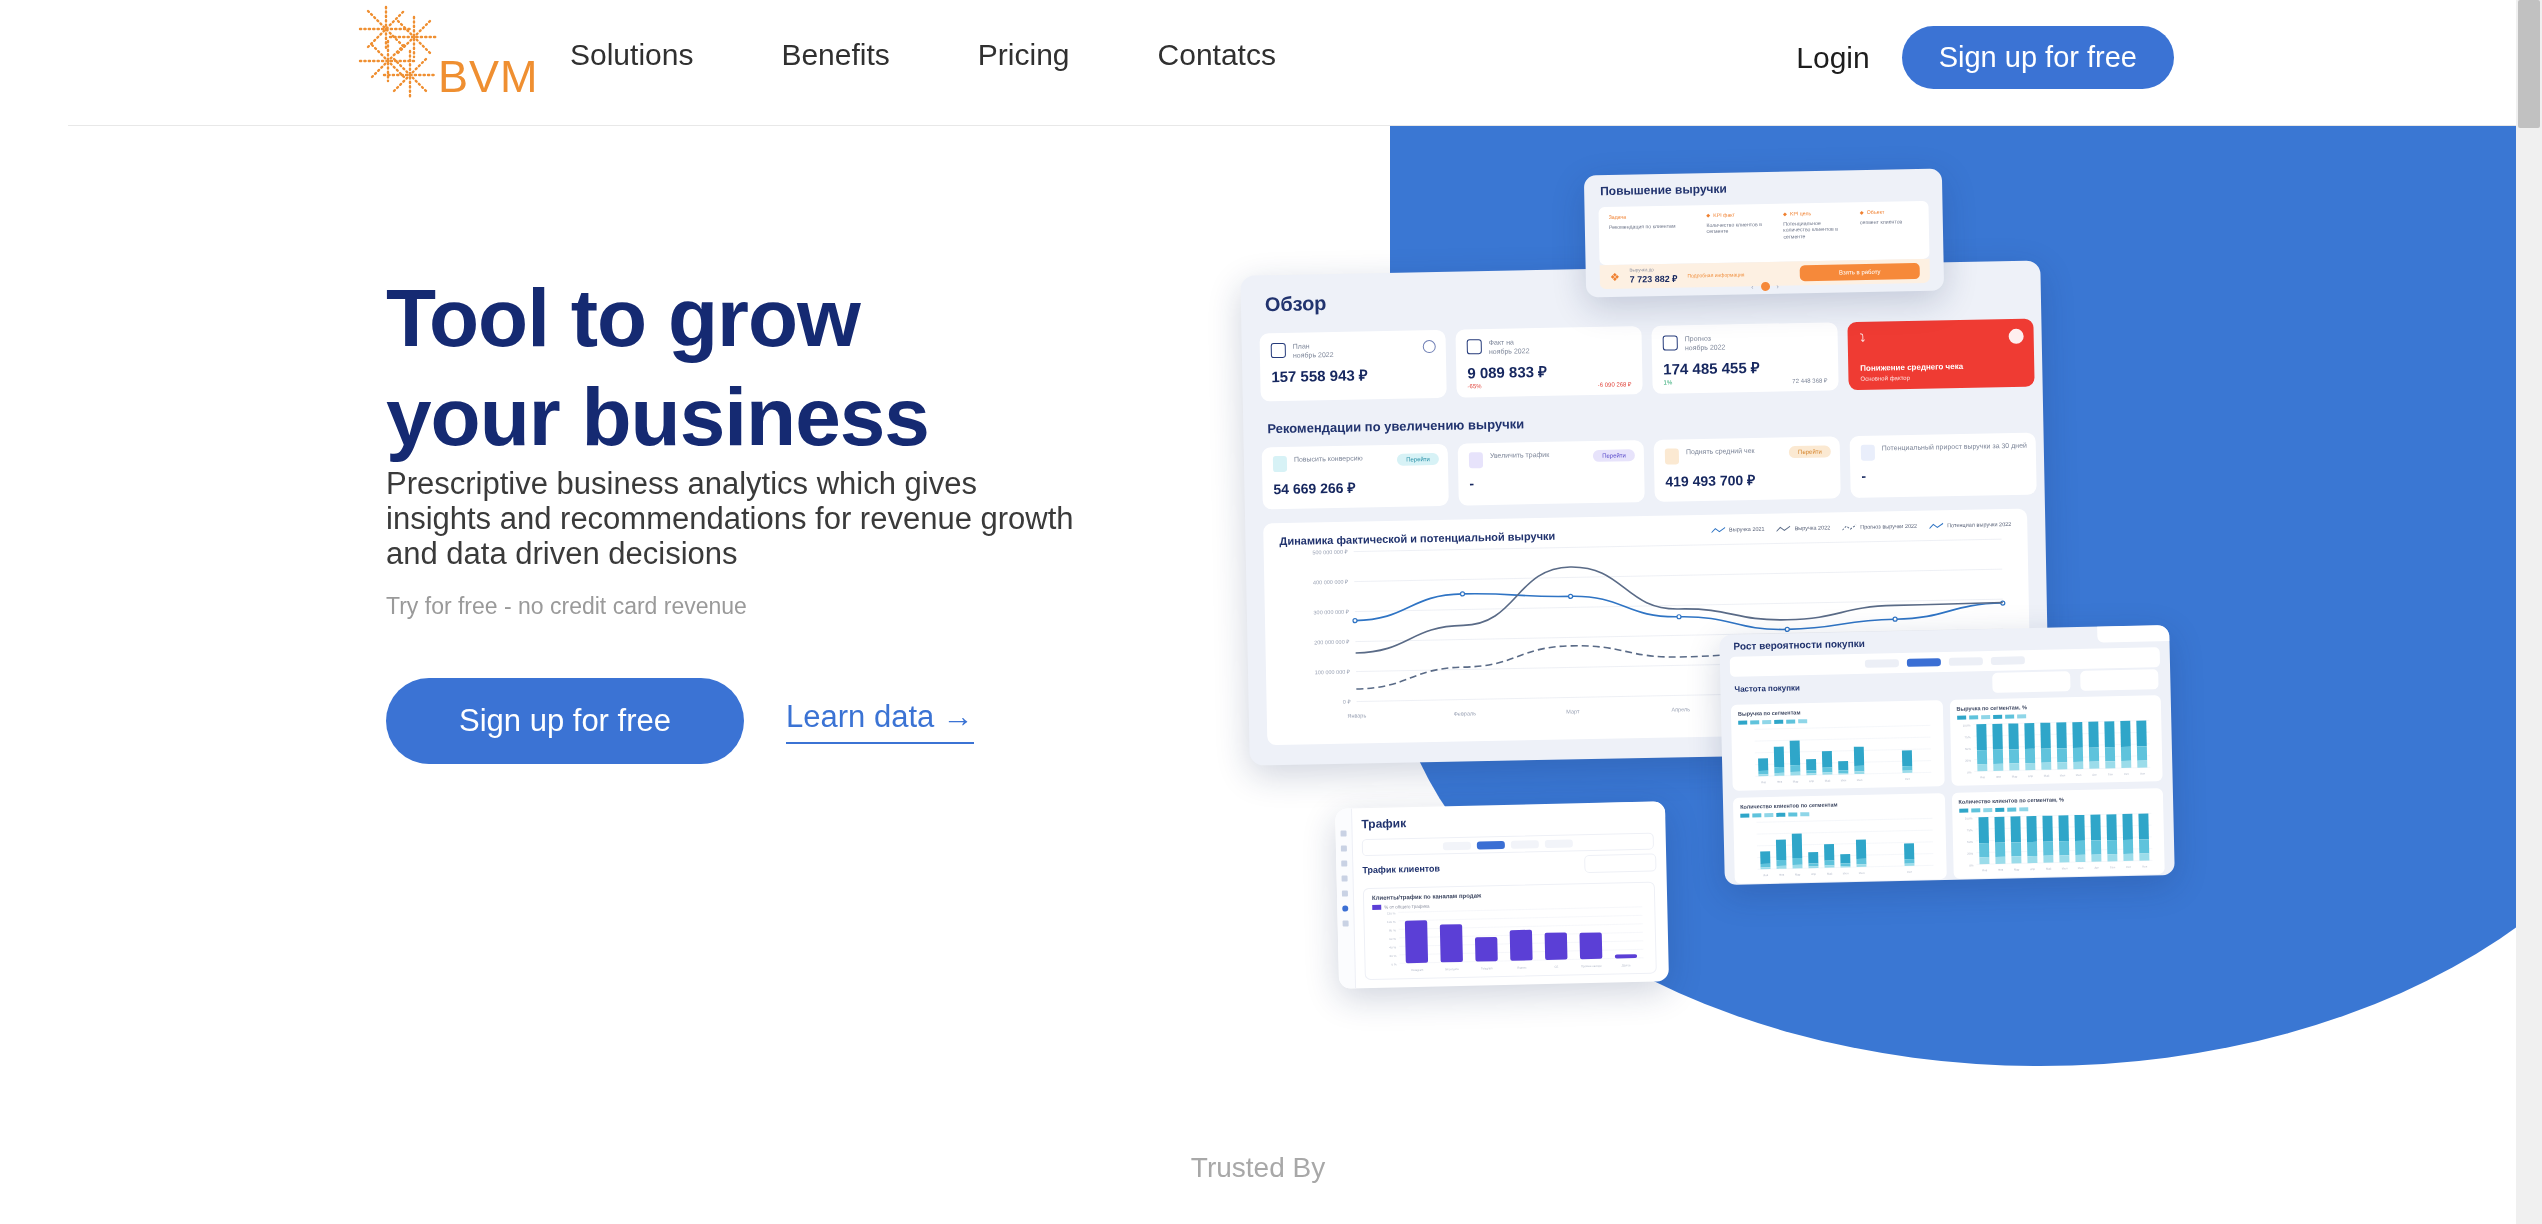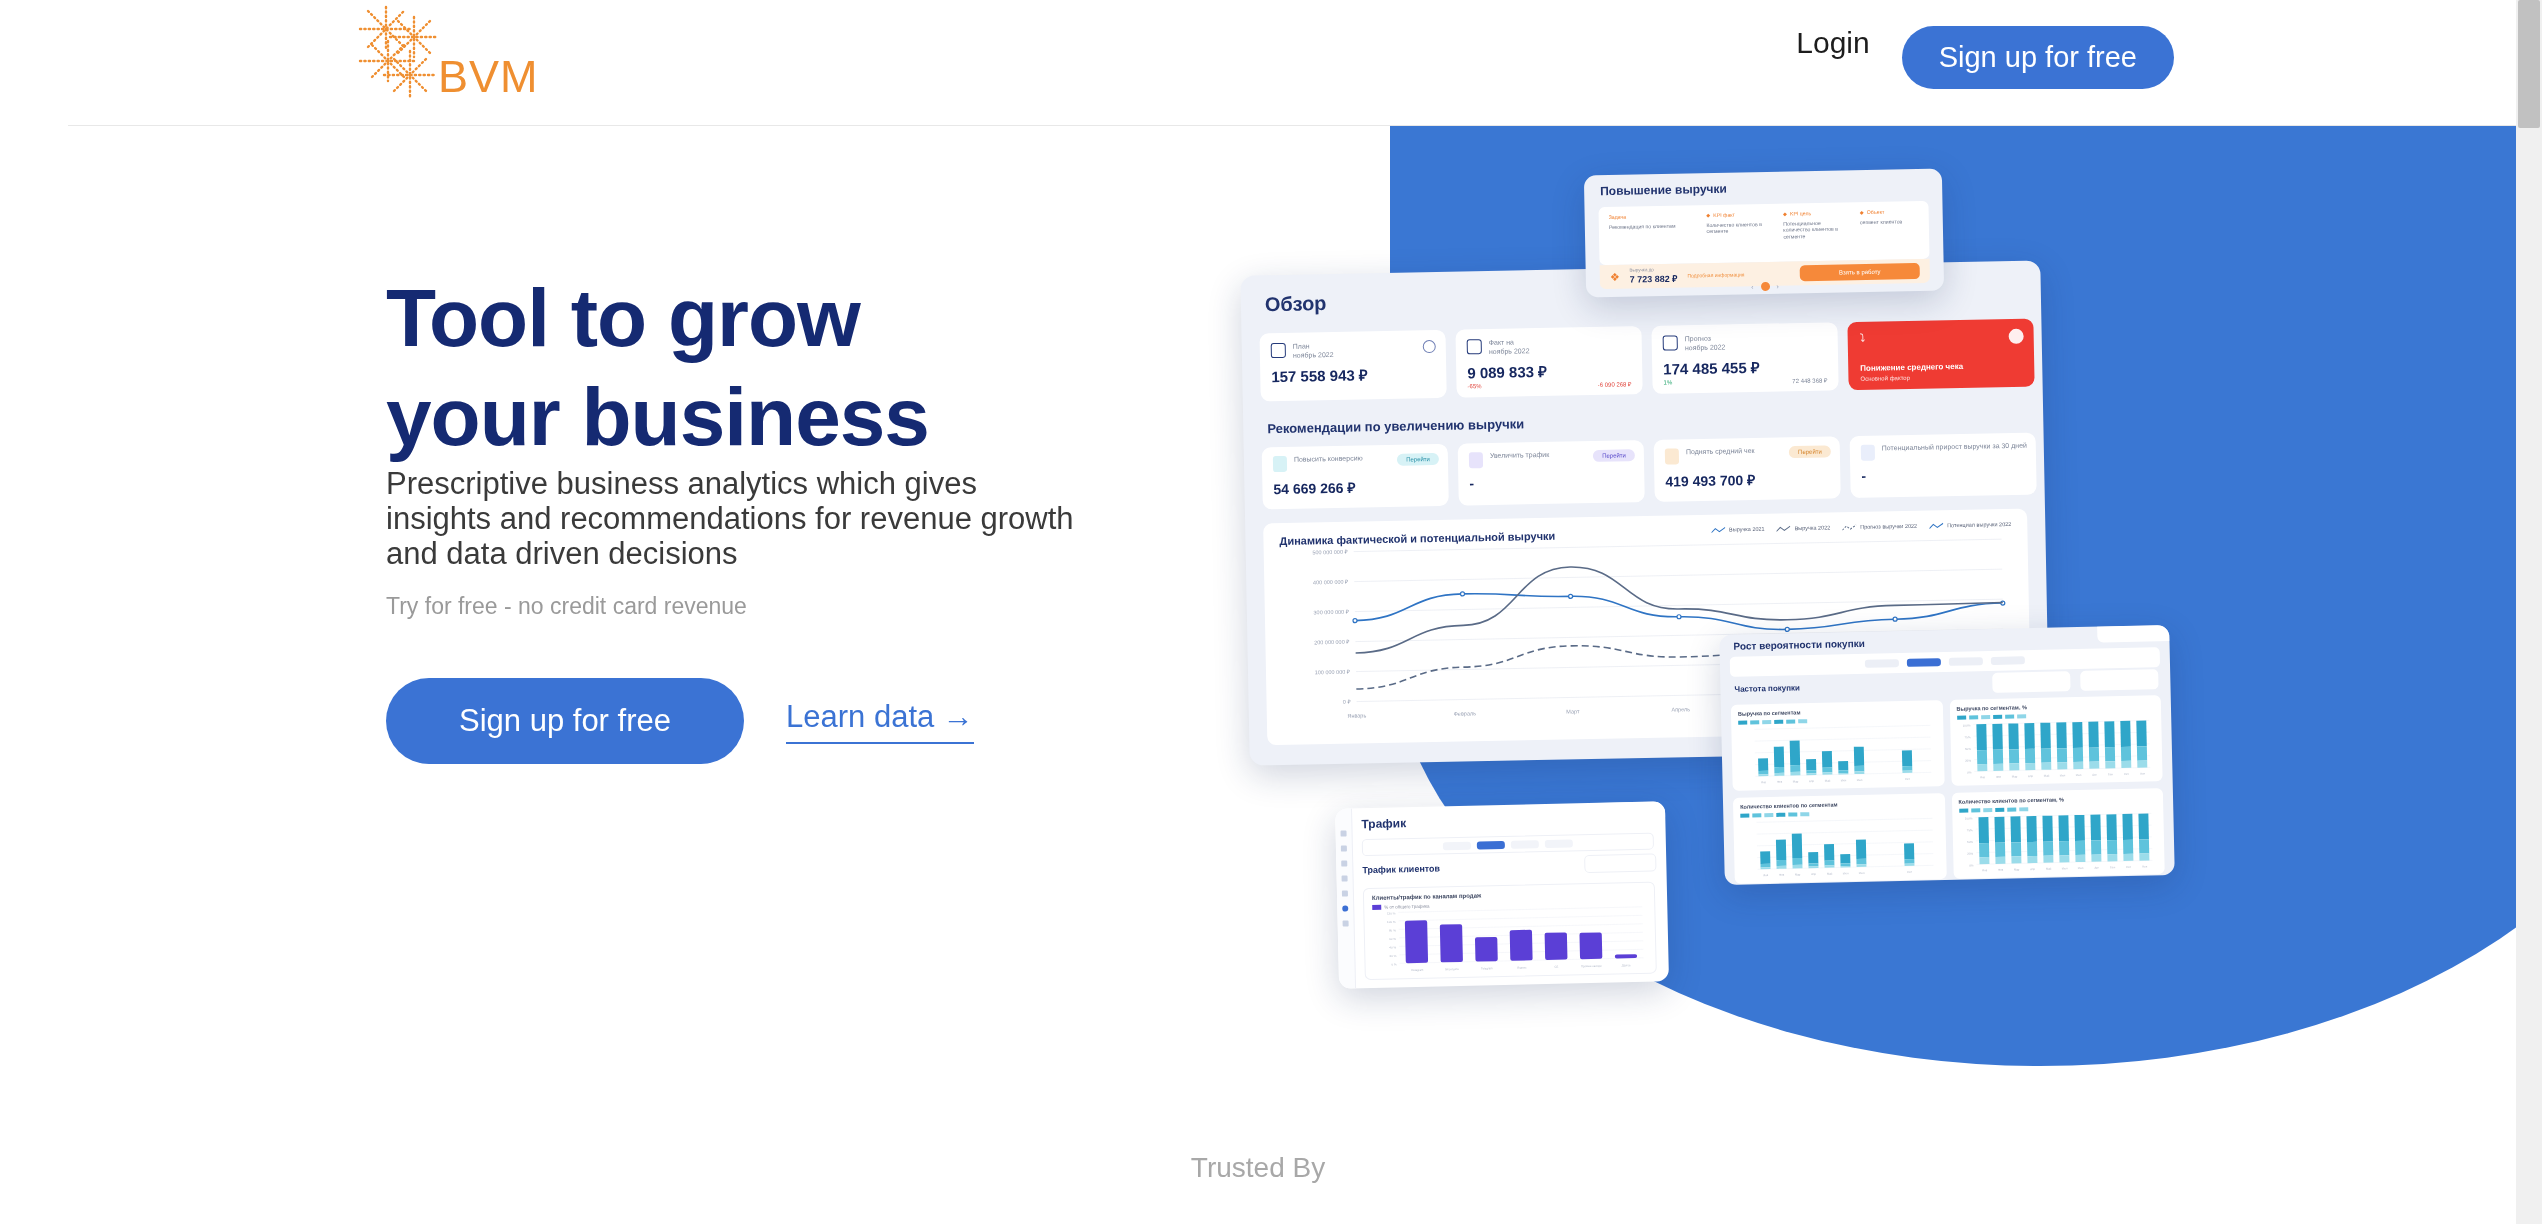--- a/index.html
+++ b/index.html
@@ -84,20 +84,21 @@
     font-weight: 400;
     margin-right: 88px;
     white-space: nowrap;
     cursor: pointer;
   }
 
   .header-right {
     position: absolute;
     right: 342px; top: 26px;
     display: flex;
+    align-items: center;
   }
   .login-link {
     font-size: 30px;
     color: #1d1d1d;
     margin-right: 32px;
     cursor: pointer;
     white-space: nowrap;
   }
   .btn-primary {
     background: #3b73d4;
@@ -949,20 +950,26 @@
             <line x1="-26" y1="0" x2="26" y2="0"></line>
               <line x1="0" y1="-24" x2="0" y2="24"></line>
             <line x1="-16" y1="-16" x2="16" y2="16"></line>
               <line x1="-16" y1="16" x2="16" y2="-16"></line>
           </g>
         </g>
       </svg>
       <span class="logo-text">BVM</span>
     </div>
 
+    <nav class="nav">
+      <span class="nav-item">Solutions</span>
+      <span class="nav-item">Benefits</span>
+      <span class="nav-item">Pricing</span>
+      <span class="nav-item">Contatcs</span>
+    </nav>
 
     <div class="header-right">
       <span class="login-link">Login</span>
       <button class="btn-primary">Sign up for free</button>
     </div>
   </div>
 
   <div class="hero">
     <h1>
       <span>Tool to grow</span><br>

